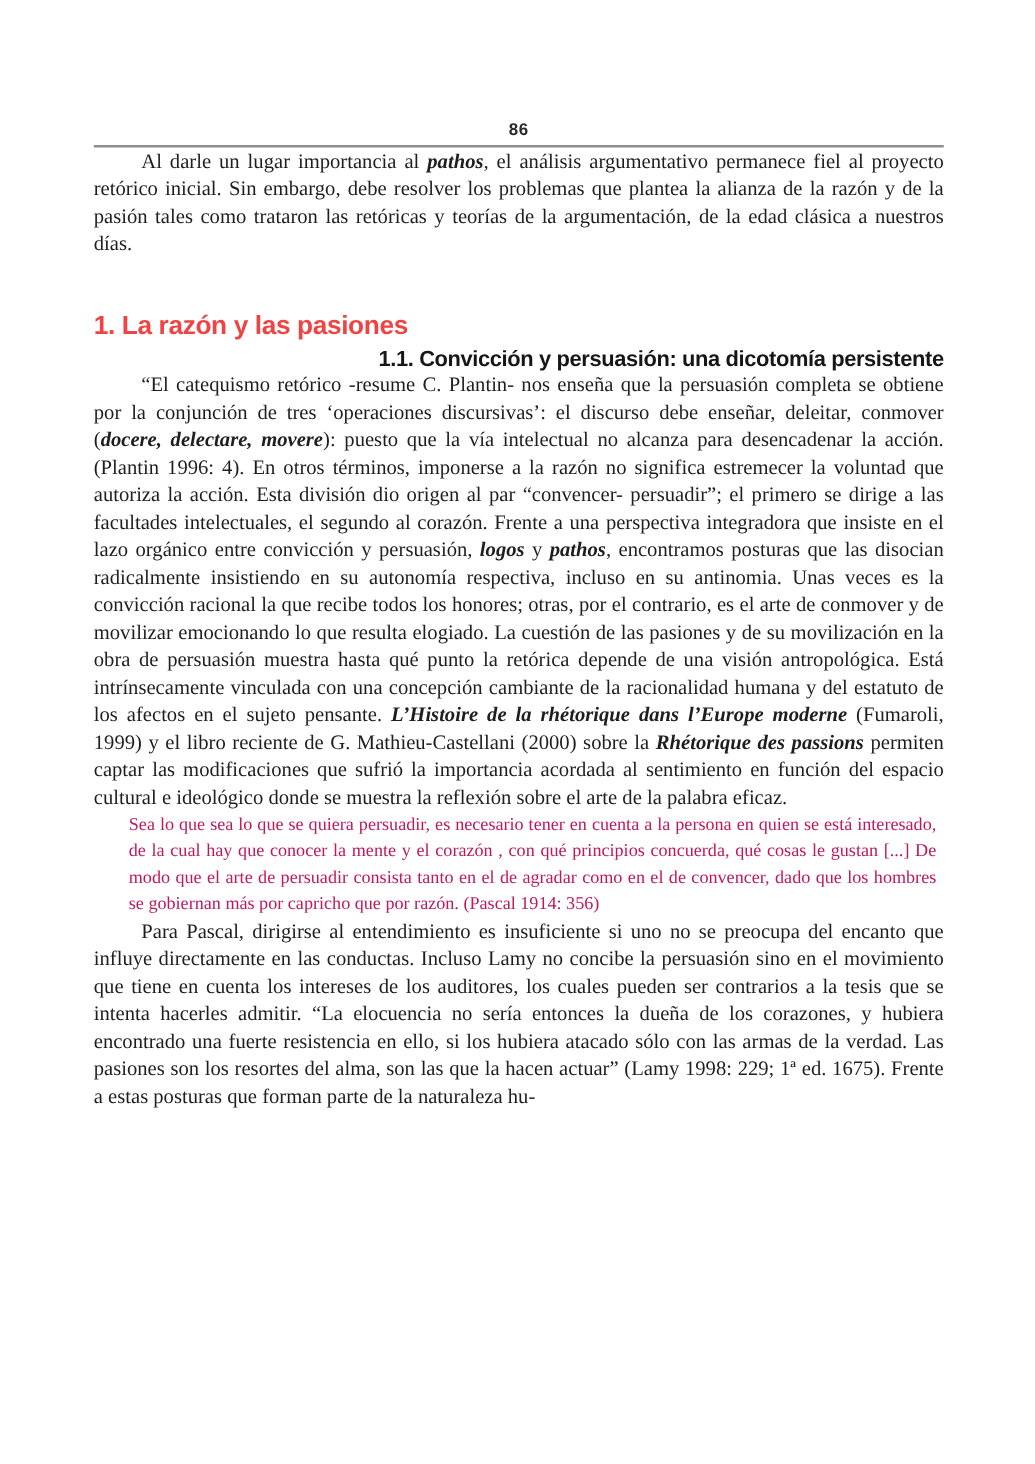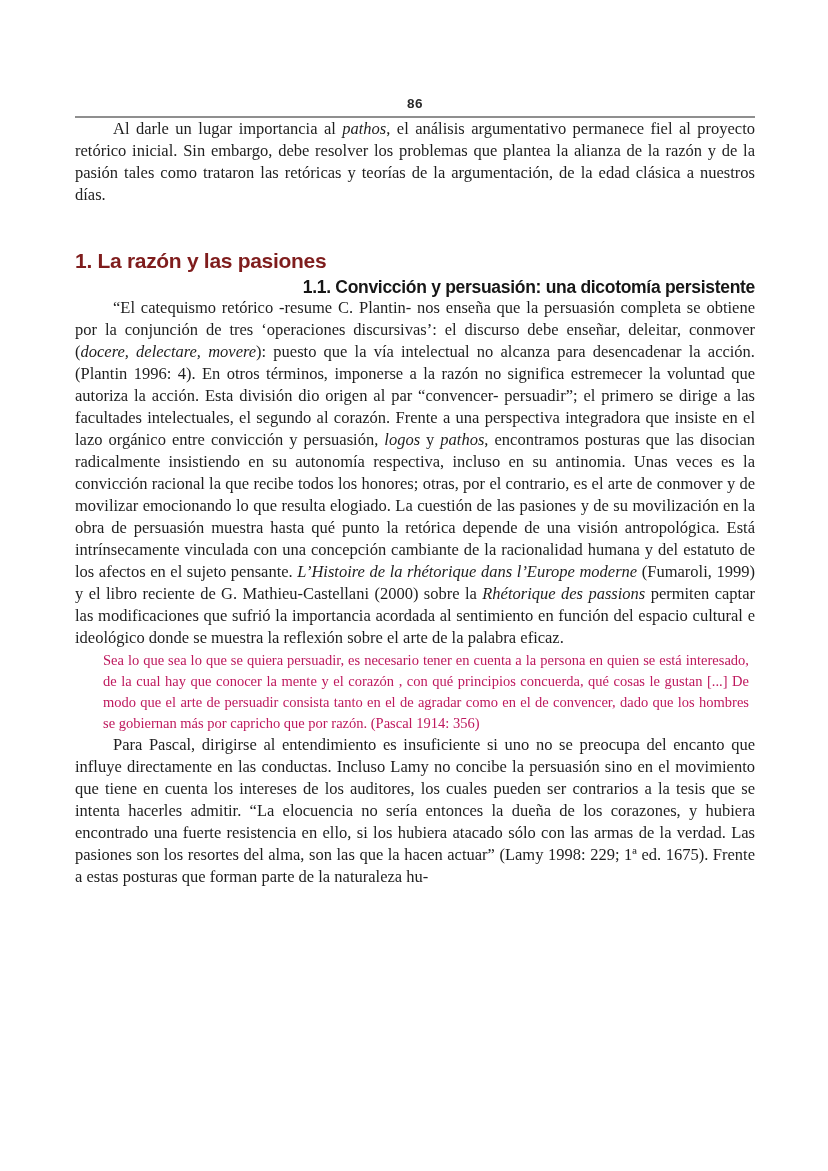--- a/index.html
+++ b/index.html
@@ -42,30 +42,30 @@
   p.body-par {
     margin: 0;
     font-family: "Liberation Serif", serif;
     font-size: 16.5px;
     line-height: 22px;
     text-align: justify;
     text-indent: 38px;
     hyphens: auto;
     -webkit-hyphens: auto;
   }
-  p.body-par em { font-style: italic; }
+  p.body-par em { font-style: italic; font-weight: bold; }
   .intro-par { margin-top: 22px; }
   h1.sec-heading {
     margin: 43px 0 0 0;
     font-family: "Liberation Sans", sans-serif;
     font-weight: 700;
     font-size: 21px;
     line-height: 24px;
     letter-spacing: -0.3px;
-    color: #7f1d1d;
+    color: #ef4444;
   }
   h2.subsec-heading {
     margin: 4px 0 0 0;
     font-family: "Liberation Sans", sans-serif;
     font-weight: 700;
     font-size: 17.5px;
     line-height: 20px;
     letter-spacing: -0.3px;
     color: #161616;
     text-align: right;

